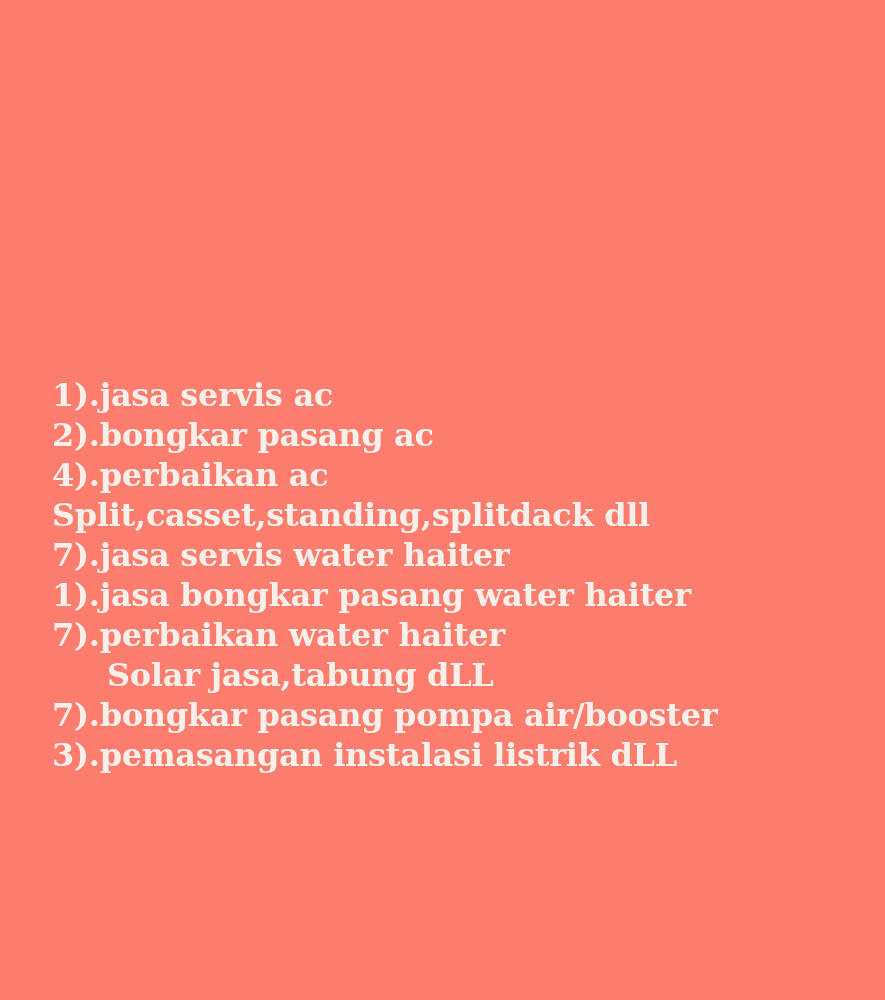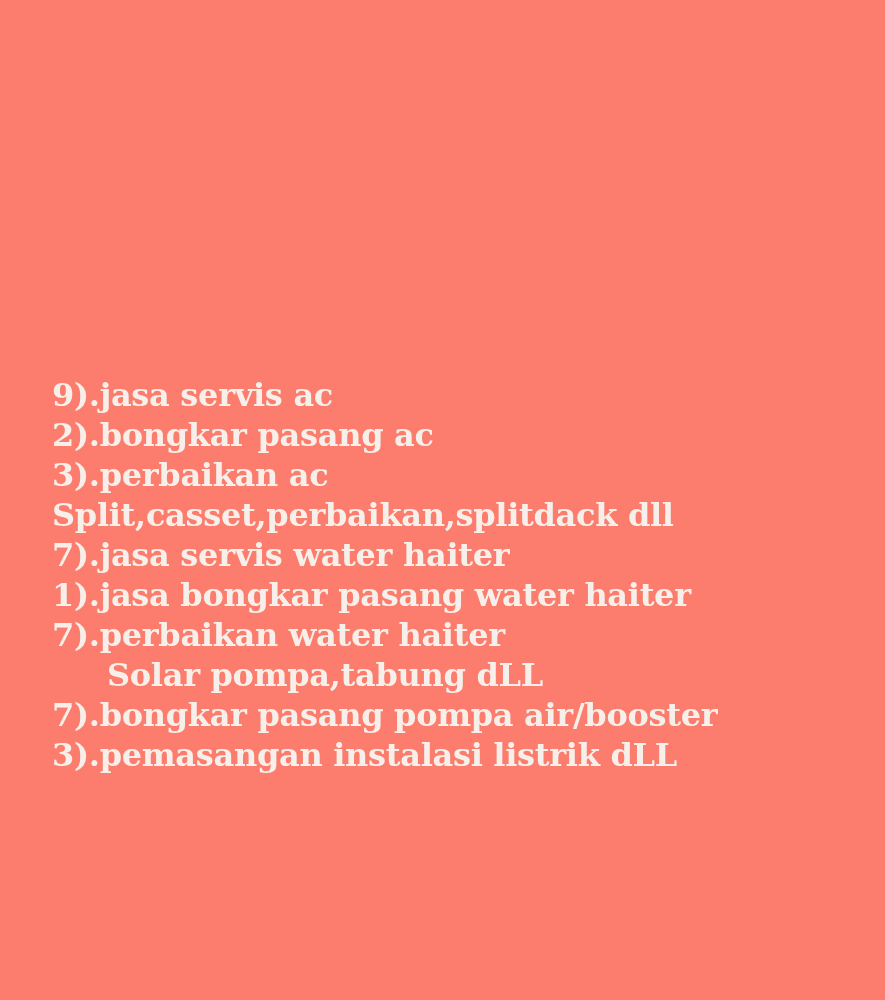--- a/index.html
+++ b/index.html
@@ -35,24 +35,24 @@
   }
   .line.indent {
     padding-left: 55px;
   }
 </style>
 </head>
 <body style="background: rgb(252, 125, 109);">
 
 <div class="poster">
   <div class="service-list" style="color: rgb(247, 240, 234);">
-    <div class="line">9).jasa servis ac</div>
+    <div class="line">1).jasa servis ac</div>
     <div class="line">2).bongkar pasang ac</div>
-    <div class="line">3).perbaikan ac</div>
-    <div class="line">Split,casset,perbaikan,splitdack dll</div>
+    <div class="line">4).perbaikan ac</div>
+    <div class="line">Split,casset,standing,splitdack dll</div>
     <div class="line">7).jasa servis water haiter</div>
     <div class="line">1).jasa bongkar pasang water haiter</div>
     <div class="line">7).perbaikan water haiter</div>
-    <div class="line indent">Solar pompa,tabung dLL</div>
+    <div class="line indent">Solar jasa,tabung dLL</div>
     <div class="line">7).bongkar pasang pompa air/booster</div>
     <div class="line">3).pemasangan instalasi listrik dLL</div>
   </div>
 </div>
 
 </body></html>

